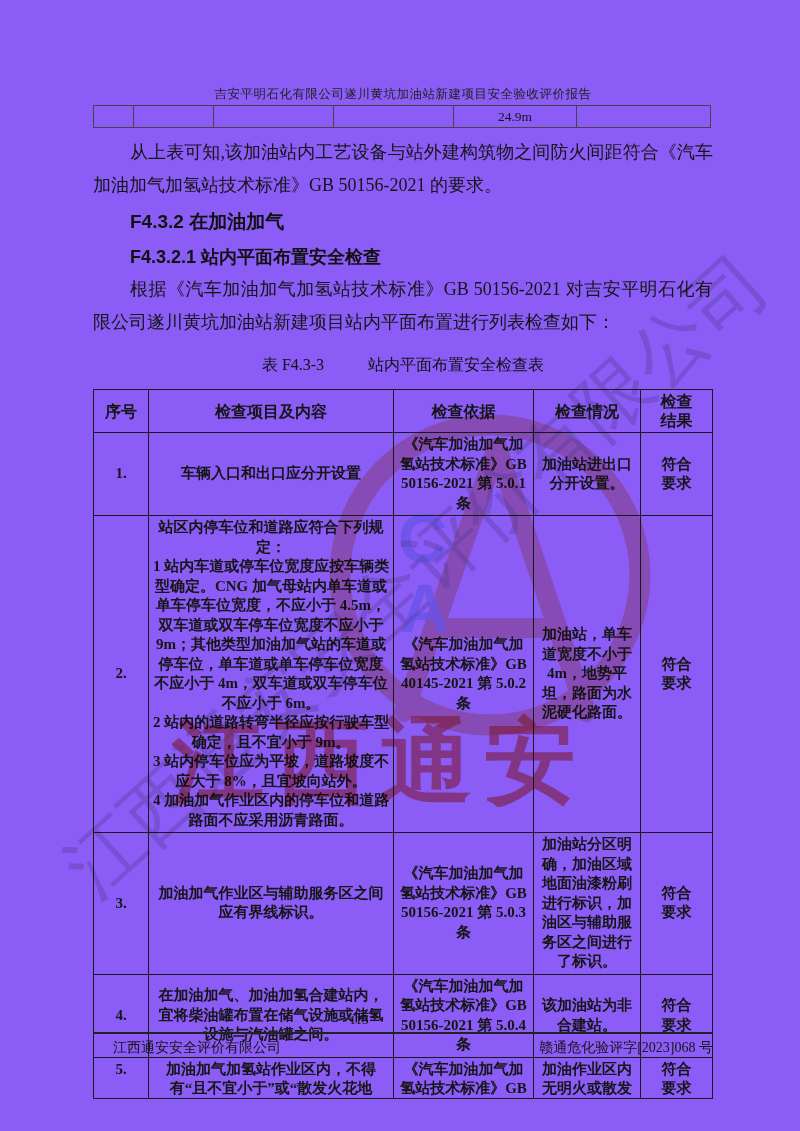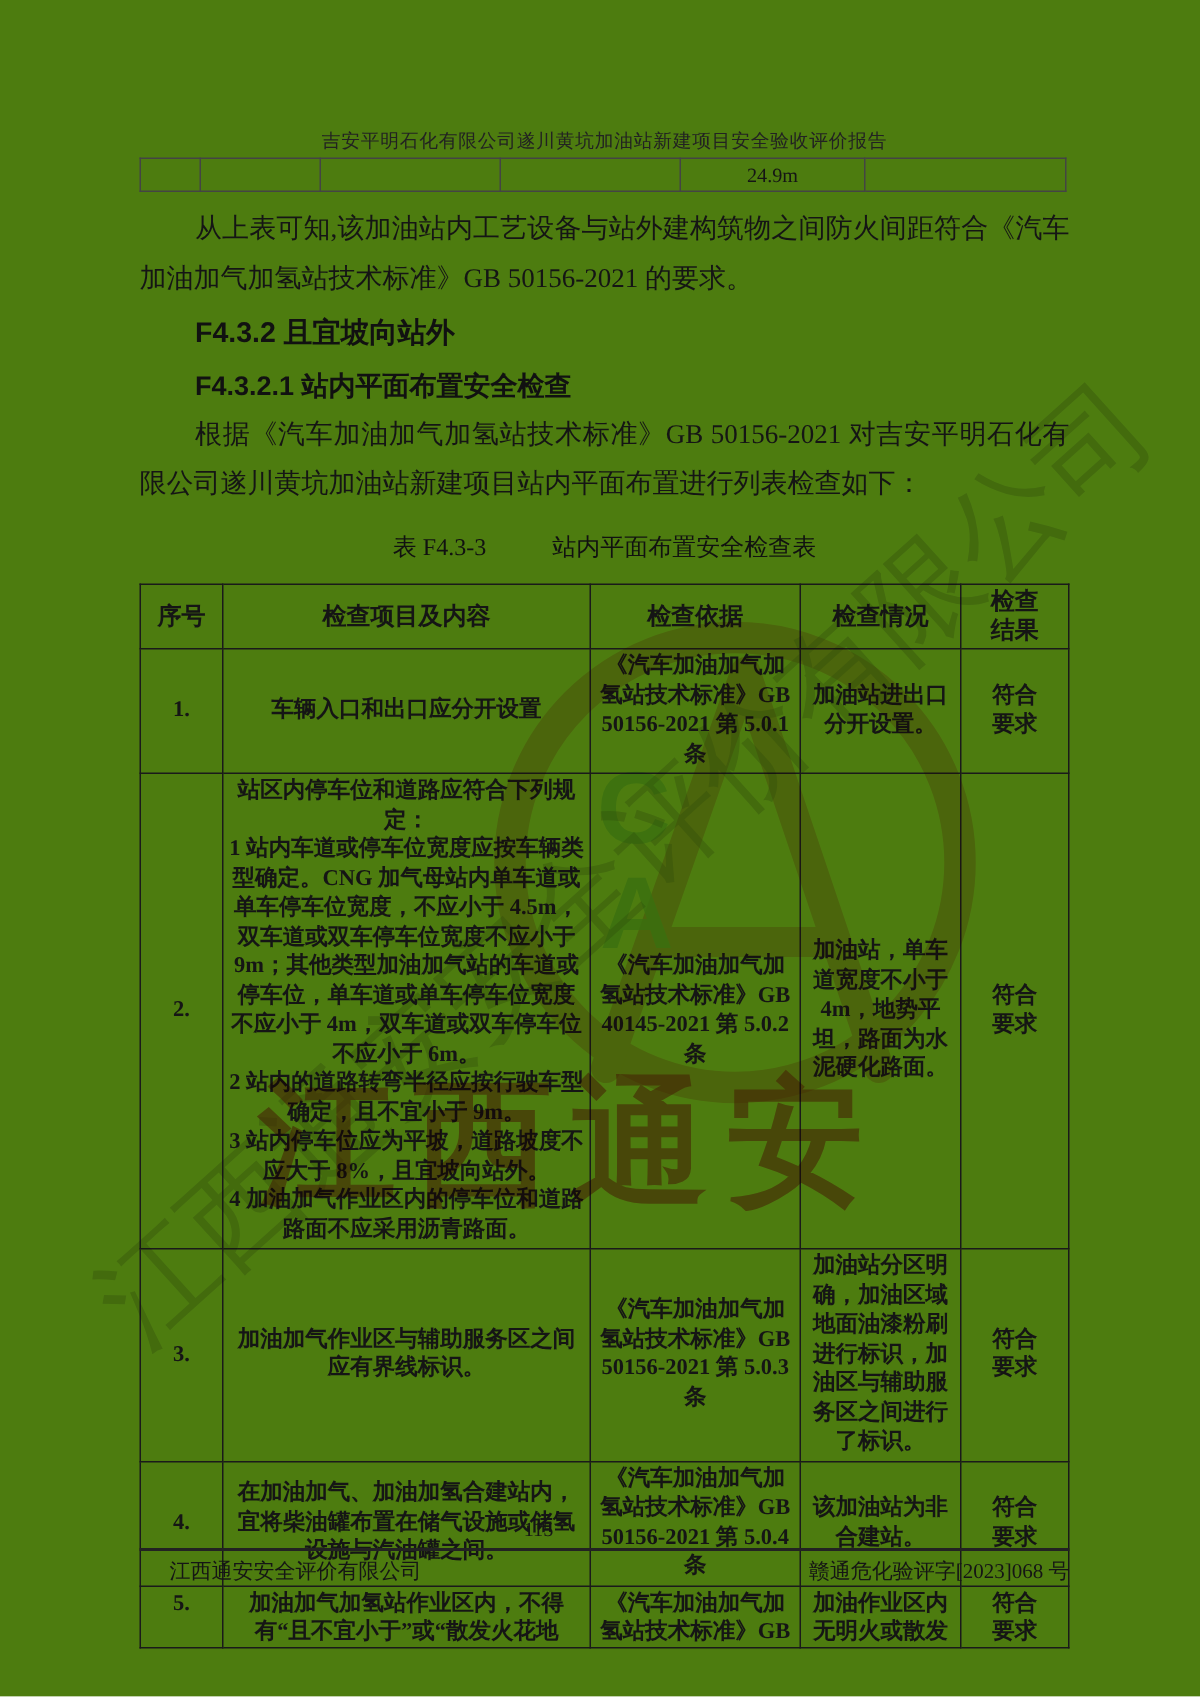--- a/index.html
+++ b/index.html
@@ -1,17 +1,17 @@
 <!DOCTYPE html>
 <html><head>
 <meta charset="utf-8">
 <style>
   html,body { margin:0; padding:0; background:#ffffff; }
   .page {
-    position:relative; width:800px; height:1131px; background:#4d7c0f;
+    position:relative; width:800px; height:1131px; background:#8b5cf6;
     font-family:"Liberation Serif","DejaVu Serif",serif; color:#151515;
     overflow:hidden;
   }
   .content { position:absolute; left:93px; top:0; width:620px; z-index:2; }
 
   .header-title { margin-top:86px; text-align:center; font-size:12.5px; letter-spacing:0.5px; color:#222; }
 
   table.prev { border-collapse:collapse; table-layout:fixed; width:494px; margin-top:2px; }
   table.prev td { border:1px solid #444; height:21px; font-size:13.5px; text-align:center; padding:0; }
 
@@ -78,21 +78,21 @@
         <td></td>
         <td></td>
         <td>24.9m</td>
         <td></td>
       </tr>
     </tbody>
       </table>
 
     <p class="para indent p1">从上表可知,该加油站内工艺设备与站外建构筑物之间防火间距符合《汽车加油加气加氢站技术标准》GB 50156-2021 的要求。</p>
 
-    <div class="h1">F4.3.2 且宜坡向站外</div>
+    <div class="h1">F4.3.2 在加油加气</div>
     <div class="h2">F4.3.2.1 站内平面布置安全检查</div>
 
     <p class="para indent p2">根据《汽车加油加气加氢站技术标准》GB 50156-2021 对吉安平明石化有限公司遂川黄坑加油站新建项目站内平面布置进行列表检查如下：</p>
 
     <div class="caption">
       <span class="lbl">表 F4.3-3</span><span>站内平面布置安全检查表</span>
     </div>
 
     <table class="check">
       <colgroup>

